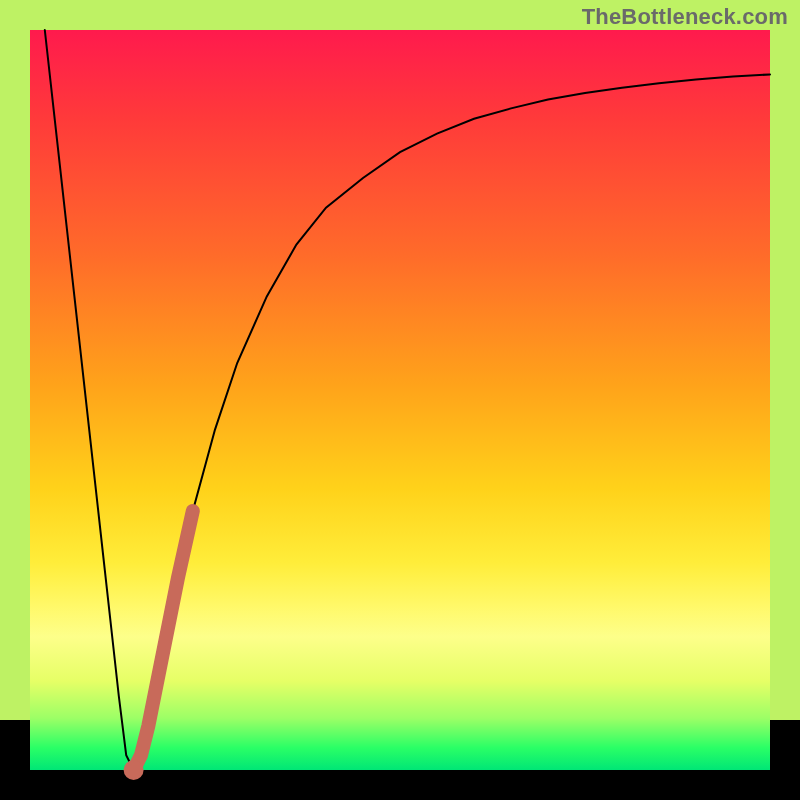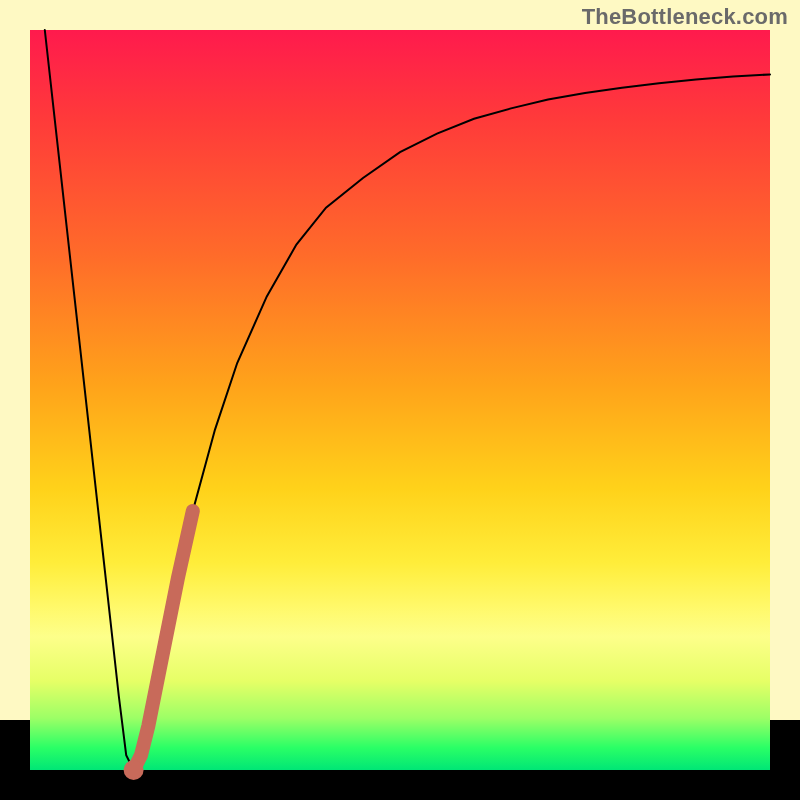--- a/index.html
+++ b/index.html
@@ -1,21 +1,21 @@
 <!DOCTYPE html>
 <html><head>
 <meta charset="utf-8">
 <style>
   * { margin: 0; padding: 0; box-sizing: border-box; }
   html, body { width: 800px; height: 800px; overflow: hidden; background: #000; }
   .stage {
     position: relative;
     width: 800px;
     height: 720px;
-    background: #fef9c3;
+    background: #bef264;
     text-align: center;
   }
   .plot-area {
     position: absolute;
     left: 30px;
     top: 30px;
     width: 740px;
     height: 740px;
     background: linear-gradient(
       to bottom,

